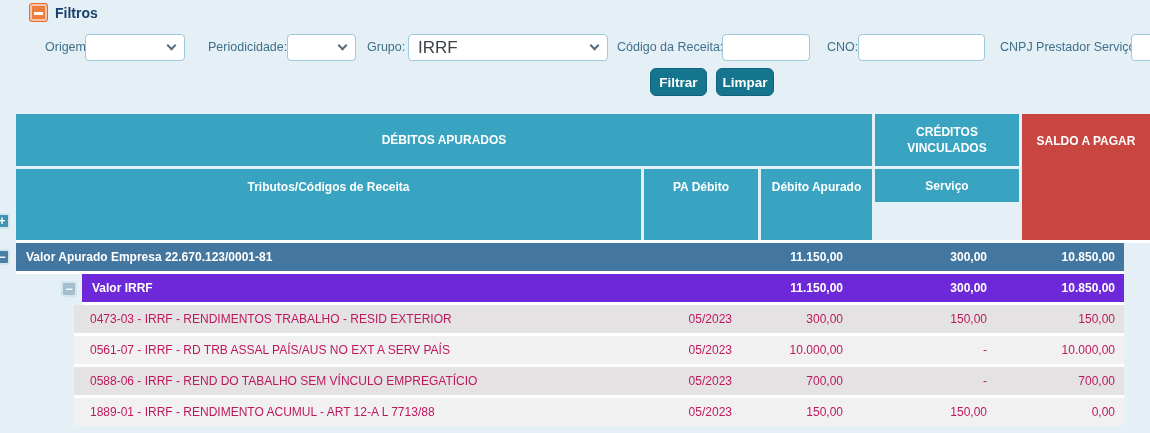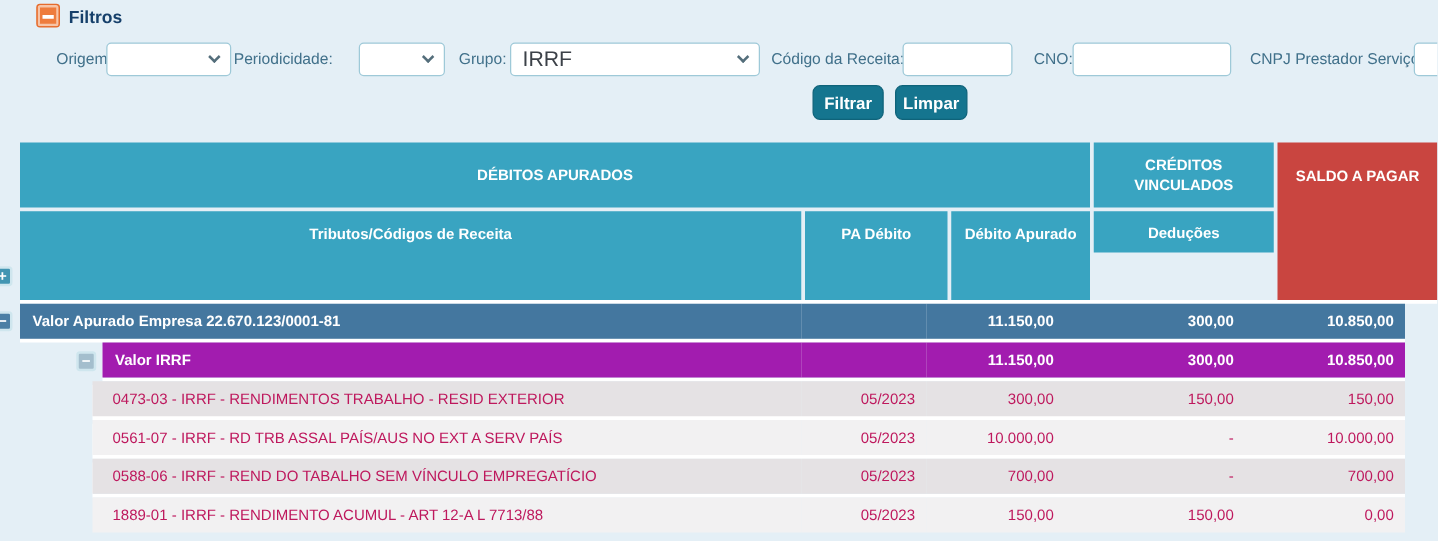--- a/index.html
+++ b/index.html
@@ -70,21 +70,21 @@
     height:28px; display:flex; align-items:center; overflow:hidden; white-space:nowrap;
   }
   .cell.num { justify-content:flex-end; padding-right:9px; }
   .cell.lab { padding-left:10px; }
   .c-pa  { width:100px; flex:none; }
   .c-deb { width:111px; flex:none; }
   .c-ded { width:144px; flex:none; }
   .c-sal { width:128px; flex:none; }
 
   .row-empresa .cell { background:#44779f; color:#ffffff; font-size:12px; font-weight:600; }
-  .row-grupo   .cell { background:#a21caf; color:#ffffff; font-size:12px; font-weight:600; }
+  .row-grupo   .cell { background:#6d28d9; color:#ffffff; font-size:12px; font-weight:600; }
   .row-det .cell { color:#be185d; font-size:12px; }
   .row-det.odd  .cell { background:#e5e2e4; }
   .row-det.even .cell { background:#f2f1f2; }
   .row-det .cell.lab { padding-left:16px; }
 
   .expander {
     position:absolute; width:16px; height:16px; border-radius:3px;
     border:2px solid #cfe6ee; color:#ffffff;
     display:flex; align-items:center; justify-content:center;
     font-size:12px; font-weight:bold; line-height:1; cursor:pointer;
@@ -102,21 +102,21 @@
     <div class="bar"></div>
   </div>
   <span class="filters-title">Filtros</span>
 
   <span class="flabel" style="left:45px">Origem:</span>
   <div class="fselect" style="left:85px;width:100px">
     <span></span>
     <span class="chevron"></span>
   </div>
 
-  <span class="flabel" style="left:187px">Periodicidade:</span>
+  <span class="flabel" style="left:208px">Periodicidade:</span>
   <div class="fselect" style="left:287px;width:69px">
     <span></span>
     <span class="chevron"></span>
   </div>
 
   <span class="flabel" style="left:367px">Grupo:</span>
   <div class="fselect" style="left:408px;width:200px">
     <span>IRRF</span>
     <span class="chevron"></span>
   </div>
@@ -133,21 +133,21 @@
   <button class="btn" style="left:650px;width:57px">Filtrar</button>
   <button class="btn" style="left:716px;width:58px">Limpar</button>
 
   <div class="hdr-wrap">
     <div class="hcell" style="left:0;top:0;width:856px;height:52px">DÉBITOS APURADOS</div>
     <div class="hcell" style="left:859px;top:0;width:144px;height:52px;line-height:1.35;padding:0 36px">CRÉDITOS VINCULADOS</div>
     <div class="hcell red" style="left:1006px;top:0;width:128px;height:126px">SALDO A PAGAR</div>
     <div class="hcell top-align" style="left:0;top:55px;width:625px;height:71px">Tributos/Códigos de Receita</div>
     <div class="hcell top-align" style="left:628px;top:55px;width:114px;height:71px">PA Débito</div>
     <div class="hcell top-align" style="left:745px;top:55px;width:111px;height:71px">Débito Apurado</div>
-    <div class="hcell" style="left:859px;top:55px;width:144px;height:33px">Deduções</div>
+    <div class="hcell" style="left:859px;top:55px;width:144px;height:33px">Serviço</div>
   </div>
 
   <div class="expander plus">+</div>
   <div class="expander minus1">−</div>
   <div class="expander minus2">−</div>
 
   <div class="trow row-empresa" style="left:16px;top:243px">
     <div class="cell lab" style="width:625px">Valor Apurado Empresa 22.670.123/0001-81</div>
     <div class="cell num c-pa"></div>
     <div class="cell num c-deb">11.150,00</div>

